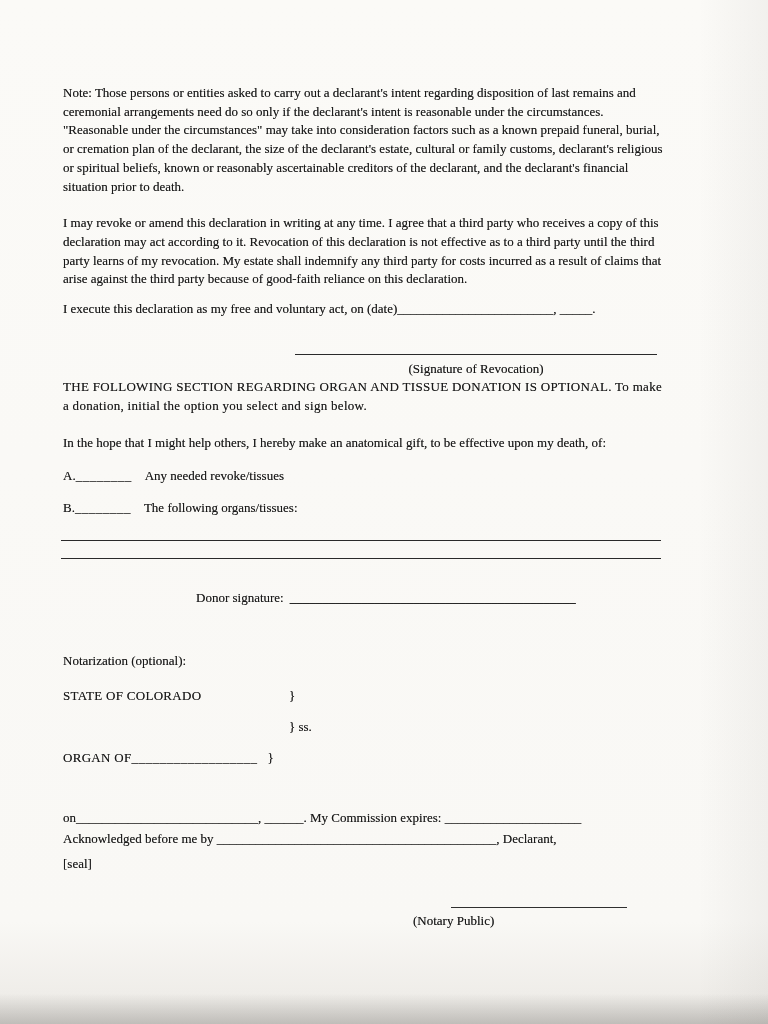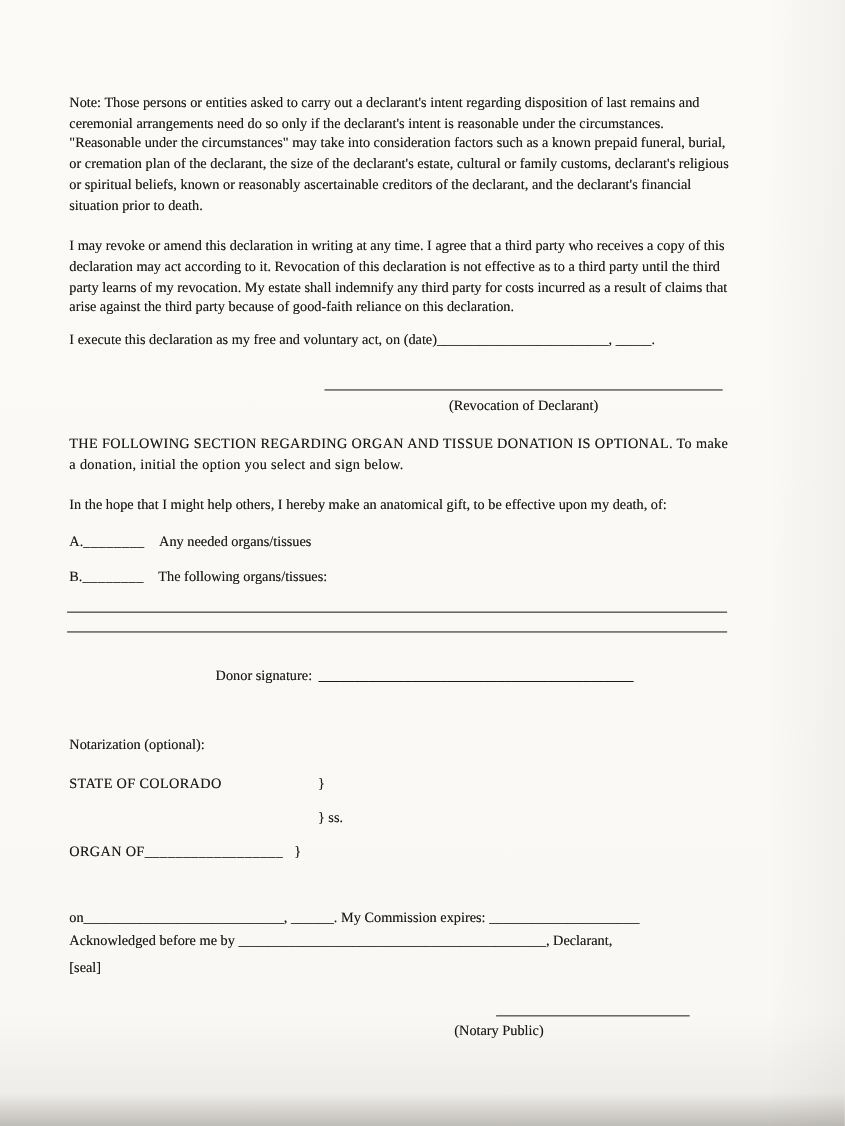--- a/index.html
+++ b/index.html
@@ -31,21 +31,21 @@
     pointer-events: none;
   }
   p { margin: 0 0 11px 0; }
   .para { text-align: left; }
   .exec-line { margin-top: 6px; white-space: nowrap; }
 
   .sig-block { width: 362px; margin: 26px 0 0 232px; }
   .sig-line { width: 100%; border-bottom: 1.6px solid #2a2a2a; height: 10px; }
   .sig-caption { text-align: center; padding-top: 5px; }
 
-  .heading { margin-top: 16px; margin-bottom: 11px; }
+  .heading { margin-bottom: 11px; }
   .intro { margin-top: 18px; }
 
   .option { margin: 14px 0 12px 0; }
   .option .opt-blank { letter-spacing: 0.5px; }
   .option .opt-text { margin-left: 13px; }
 
   .rule { width: 600px; border-bottom: 1.4px solid #2a2a2a; height: 0; margin: 0 0 17px -2px; }
   .rule-first { margin-top: 22px; }
 
   .donor-line { margin: 30px 0 0 133px; white-space: nowrap; }
@@ -74,29 +74,29 @@
 <div class="page">
 
   <p class="para">Note: Those persons or entities asked to carry out a declarant's intent regarding disposition of last remains and ceremonial arrangements need do so only if the declarant's intent is reasonable under the circumstances. "Reasonable under the circumstances" may take into consideration factors such as a known prepaid funeral, burial, or cremation plan of the declarant, the size of the declarant's estate, cultural or family customs,  declarant's religious or spiritual beliefs, known or reasonably ascertainable creditors of the declarant, and the declarant's financial situation prior to death.</p>
 
   <p class="para" style="margin-top:18px">I may revoke or amend this declaration in writing at any time. I agree that a third party who receives a copy of this declaration may act according to it. Revocation of this declaration is not effective as to a third party until the third party learns of my revocation. My estate shall indemnify any third party for costs incurred as a result of claims that arise against the third party because of good-faith reliance on this declaration.</p>
 
   <p class="exec-line">I execute this declaration as my free and voluntary act, on (date)________________________, _____.</p>
 
   <div class="sig-block">
     <div class="sig-line"></div>
-    <div class="sig-caption">(Revocation of Declarant)</div>
+    <div class="sig-caption">(Signature of Revocation)</div>
   </div>
 
   <p class="heading caps">THE FOLLOWING SECTION REGARDING ORGAN AND TISSUE DONATION IS OPTIONAL. To make a donation, initial the option you select and sign below.</p>
 
   <p class="intro">In the hope that I might help others, I hereby make an anatomical gift, to be effective upon my death, of:</p>
 
   <p class="option">
-    <span>A.</span><span class="opt-blank">________</span><span class="opt-text">Any needed organs/tissues</span>
+    <span>A.</span><span class="opt-blank">________</span><span class="opt-text">Any needed revoke/tissues</span>
   </p>
 
   <p class="option">
     <span>B.</span><span class="opt-blank">________</span><span class="opt-text">The following organs/tissues:</span>
   </p>
 
   <div class="rule rule-first"></div>
   <div class="rule"></div>
 
   <p class="donor-line">

